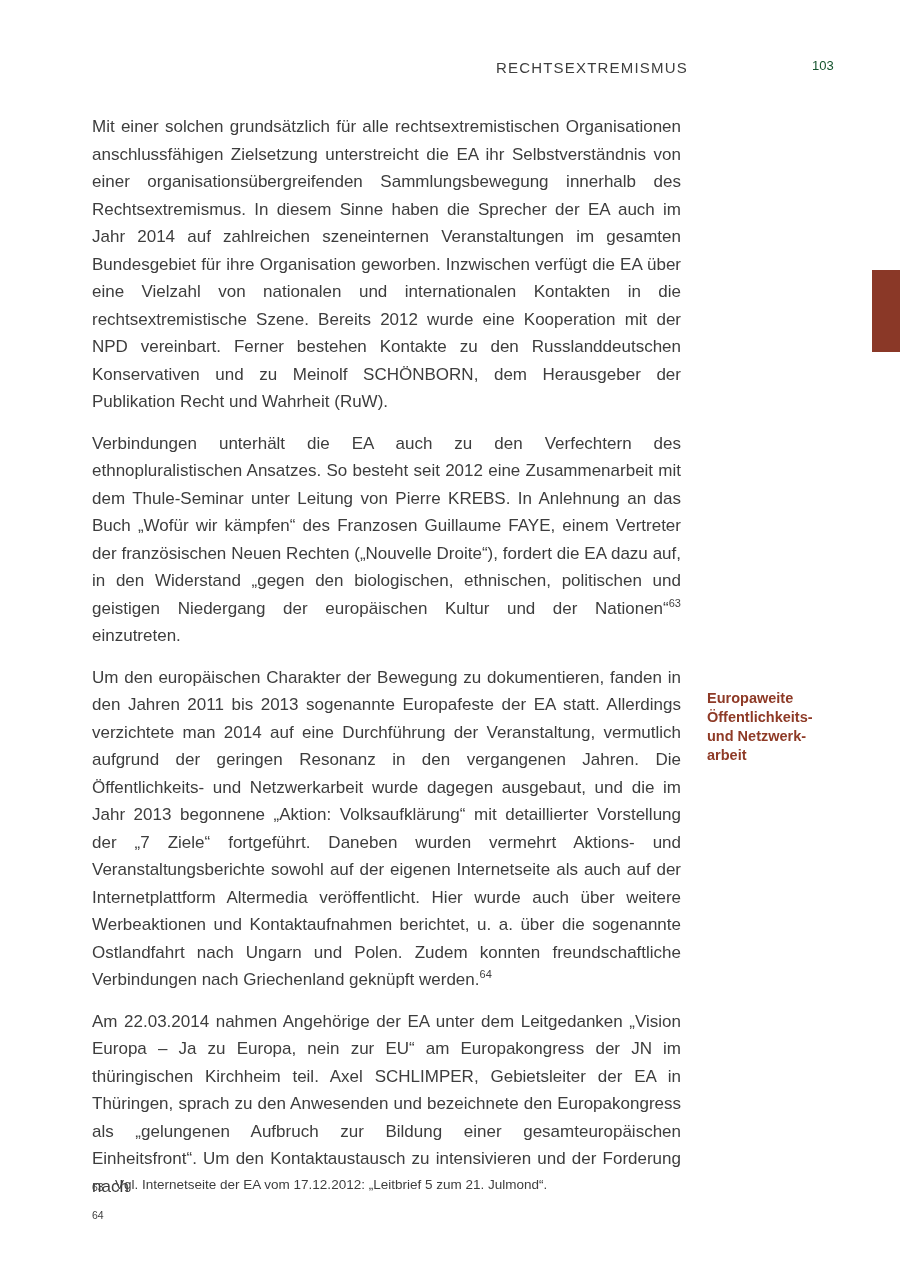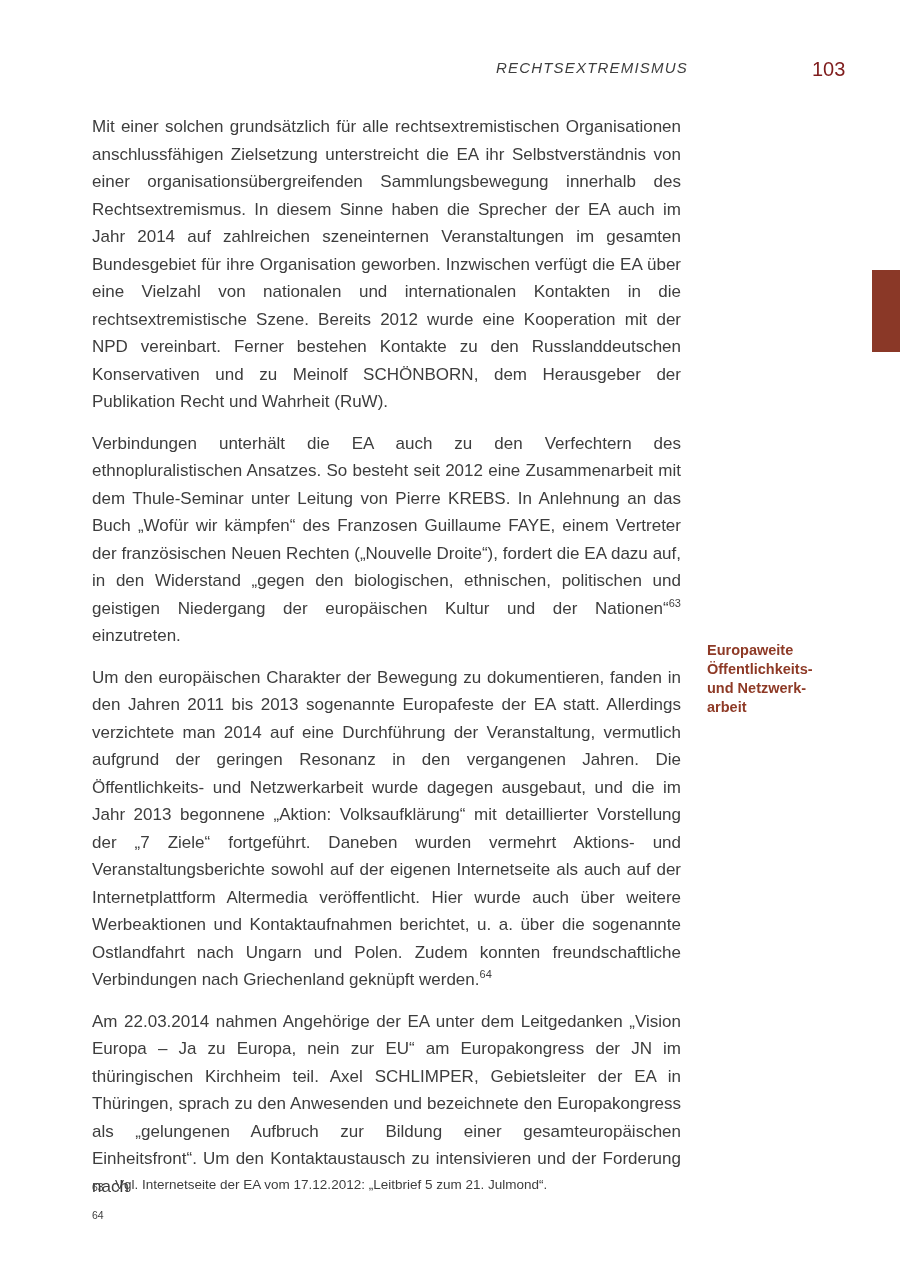--- a/index.html
+++ b/index.html
@@ -17,28 +17,27 @@
     color: #3d3d3d;
   }
   
   .running-head {
     position: absolute;
     top: 59px;
     right: 212px;
     font-size: 15px;
     letter-spacing: 1.2px;
     color: #3d3d3d;
-    font-style: italic;
   }
   .page-number {
     position: absolute;
     top: 58px;
     left: 812px;
-    font-size: 20px;
-    color: #7f1d1d;
+    font-size: 13px;
+    color: #14532d;
   }
   
   .edge-tab {
     position: absolute;
     left: 872px;
     top: 270px;
     width: 28px;
     height: 82px;
     background: #8a3827;
   }
@@ -112,21 +111,21 @@
     <p>Mit einer solchen grundsätzlich für alle rechtsextremistischen Organisationen anschlussfähigen Zielsetzung unterstreicht die EA ihr Selbstverständnis von einer organisationsübergreifenden Sammlungsbewegung innerhalb des Rechtsextremismus. In diesem Sinne haben die Sprecher der EA auch im Jahr 2014 auf zahlreichen szeneinternen Veranstaltungen im gesamten Bundesgebiet für ihre Organisation geworben. Inzwischen verfügt die EA über eine Vielzahl von nationalen und internationalen Kontakten in die rechtsextremistische Szene. Bereits 2012 wurde eine Kooperation mit der NPD vereinbart. Ferner bestehen Kontakte zu den Russlanddeutschen Konservativen und zu Meinolf SCHÖNBORN, dem Herausgeber der Publikation Recht und Wahrheit (RuW).</p>
 
     <p><span>Verbindungen unterhält die EA auch zu den Verfechtern des ethnopluralistischen Ansatzes. So besteht seit 2012 eine Zusammenarbeit mit dem Thule-Seminar unter Leitung von Pierre KREBS. In Anlehnung an das Buch „Wofür wir kämpfen“ des Franzosen Guillaume FAYE, einem Vertreter der französischen Neuen Rechten („Nouvelle Droite“), fordert die EA dazu auf, in den Widerstand „gegen den biologischen, ethnischen, politischen und geistigen Niedergang der europäischen Kultur und der Nationen“</span><sup>63</sup><span> einzutreten.</span></p>
 
     <p><span>Um den europäischen Charakter der Bewegung zu dokumentieren, fanden in den Jahren 2011 bis 2013 sogenannte Europafeste der EA statt. Allerdings verzichtete man 2014 auf eine Durchführung der Veranstaltung, vermutlich aufgrund der geringen Resonanz in den vergangenen Jahren. Die Öffentlichkeits- und Netzwerkarbeit wurde dagegen ausgebaut, und die im Jahr 2013 begonnene „Aktion: Volksaufklärung“ mit detaillierter Vorstellung der „7 Ziele“ fortgeführt. Daneben wurden vermehrt Aktions- und Veranstaltungsberichte sowohl auf der eigenen Internetseite als auch auf der Internetplattform Altermedia veröffentlicht. Hier wurde auch über weitere Werbeaktionen und Kontaktaufnahmen berichtet, u. a. über die sogenannte Ostlandfahrt nach Ungarn und Polen. Zudem konnten freundschaftliche Verbindungen nach Griechenland geknüpft werden.</span><sup>64</sup></p>
 
     <p>Am 22.03.2014 nahmen Angehörige der EA unter dem Leitgedanken „Vision Europa – Ja zu Europa, nein zur EU“ am Europakongress der JN im thüringischen Kirchheim teil. Axel SCHLIMPER, Gebietsleiter der EA in Thüringen, sprach zu den Anwesenden und bezeichnete den Europakongress als „gelungenen Aufbruch zur Bildung einer gesamteuropäischen Einheitsfront“. Um den Kontaktaustausch zu intensivieren und der Forderung nach</p>
 
   </main>
 
-  <aside class="margin-note" style="color: rgb(142, 58, 38);">Europaweite
+  <aside class="margin-note" style="color: rgb(142, 58, 38); margin-top: 48px;">Europaweite
 Öffentlichkeits-
 und Netzwerk-
 arbeit</aside>
 
   <footer class="footnotes">
 
     <div class="footnote">
       <span class="fn-num">63</span>
       <span class="fn-text">Vgl. Internetseite der EA vom 17.12.2012: „Leitbrief 5 zum 21. Julmond“.</span>
     </div>

